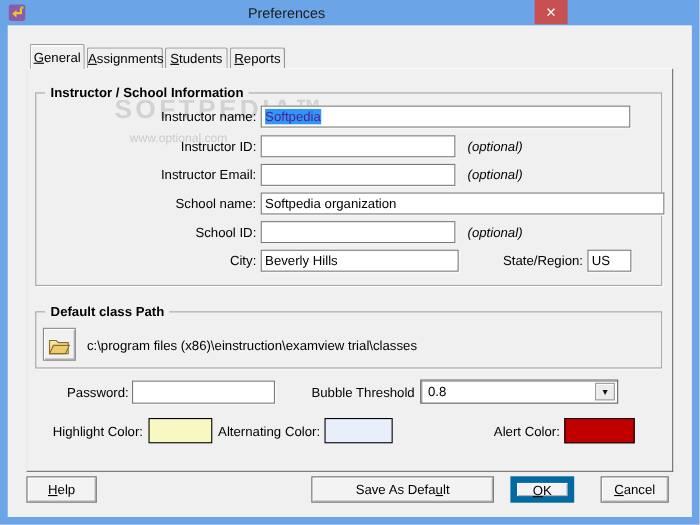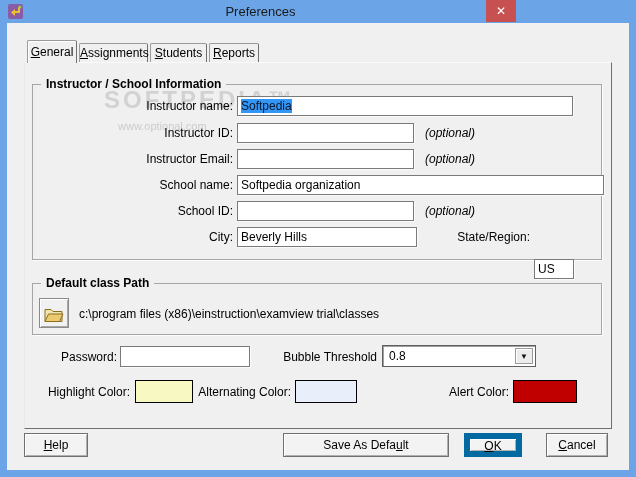--- a/index.html
+++ b/index.html
@@ -45,30 +45,30 @@
   .group.g1 { left:32px; top:84px; width:570px; height:176px; }
   .group.g2 { left:32px; top:283px; width:570px; height:52px;padding-left:24px; }
   .legend { position:absolute; top:-8px; left:8px; background:#f0f0f0;
     padding:0 5px; font-weight:bold; white-space:nowrap; }
   
   .flabel { position:absolute; text-align:right; white-space:nowrap; line-height:16px; }
   .tfield, input.tfield { position:absolute; background:#fff;
     border:1px solid #7a7a7a; box-shadow:1px 1px 0 #fbfbfb;
     font-family:"Liberation Sans",sans-serif; font-size:12px; color:#000;
     padding:0 3px; line-height:18px; height:20px; }
-  .sel { background:#3296f7; color:#0f172a; }
+  .sel { background:#3296f7; color:#4c1d95; }
   .opt { position:absolute; font-style:italic; white-space:nowrap; }
   
   .icon-btn { position:absolute; left:6px; top:14px; width:30px; height:30px;
     background:#f1f1f1; border:1px solid #8a8a8a; cursor:pointer;
     box-shadow:inset 1px 1px 0 #ffffff, inset -1px -1px 0 #a8a8a8; }
   .icon-btn svg { display:block; margin:4px auto 0; }
   .path-text { position:absolute; left:46px; top:23px; white-space:nowrap; }
   
-  .combo { position:absolute; left:382px; top:345px; width:154px; height:22px;
+  .combo { position:absolute; left:382px; top:345px; width:180px; height:22px;
     background:#fff; border:1px solid #5f5f5f; box-shadow:inset 1px 1px 0 #9f9f9f;
     cursor:pointer; z-index:4; }
   .combo-value { position:absolute; left:6px; top:3px; }
   .combo-arrow { position:absolute; right:2px; top:2px; width:18px; height:16px;
     background:#ececec; border:1px solid #9a9a9a;
     box-shadow:inset 1px 1px 0 #ffffff; text-align:center; line-height:15px;
     font-size:8px; color:#111; }
   
   .swatch { position:absolute; border:1px solid #000; cursor:pointer; z-index:4; }
   
@@ -129,21 +129,21 @@
     <div class="flabel" style="left:0;width:200px;top:92px">School name:</div>
     <input class="tfield" style="left: 204px; top: 90px; width: 367px;" value="Softpedia organization">
 
     <div class="flabel" style="left:0;width:200px;top:118px">School ID:</div>
     <input class="tfield" style="left: 204px; top: 116px; width: 177px;">
     <div class="opt" style="left:392px;top:119px">(optional)</div>
 
     <div class="flabel" style="left:0;width:200px;top:144px">City:</div>
     <input class="tfield" style="left: 204px; top: 142px; width: 180px;" value="Beverly Hills">
     <div class="flabel" style="left:397px;width:100px;top:144px">State/Region:</div>
-    <input class="tfield" style="left: 501px; top: 142px; width: 40px; margin-top: 32px;" value="US">
+    <input class="tfield" style="left: 501px; top: 142px; width: 40px;" value="US">
   </div>
 
   <div class="group g2">
     <span class="legend">Default class Path</span>
     <button class="icon-btn">
       <svg width="20" height="16" viewBox="0 0 20 16">
         <path d="M1 2.5 h6 l2 2 h9 v10 H1 z" fill="#f3e3ad" stroke="#8a6d1f" stroke-width="1"></path>
         <path d="M1 14.5 L4.5 7 h14.5 l-3.5 7.5 z" fill="#eccb6f" stroke="#8a6d1f" stroke-width="1"></path>
       </svg>
     </button>

